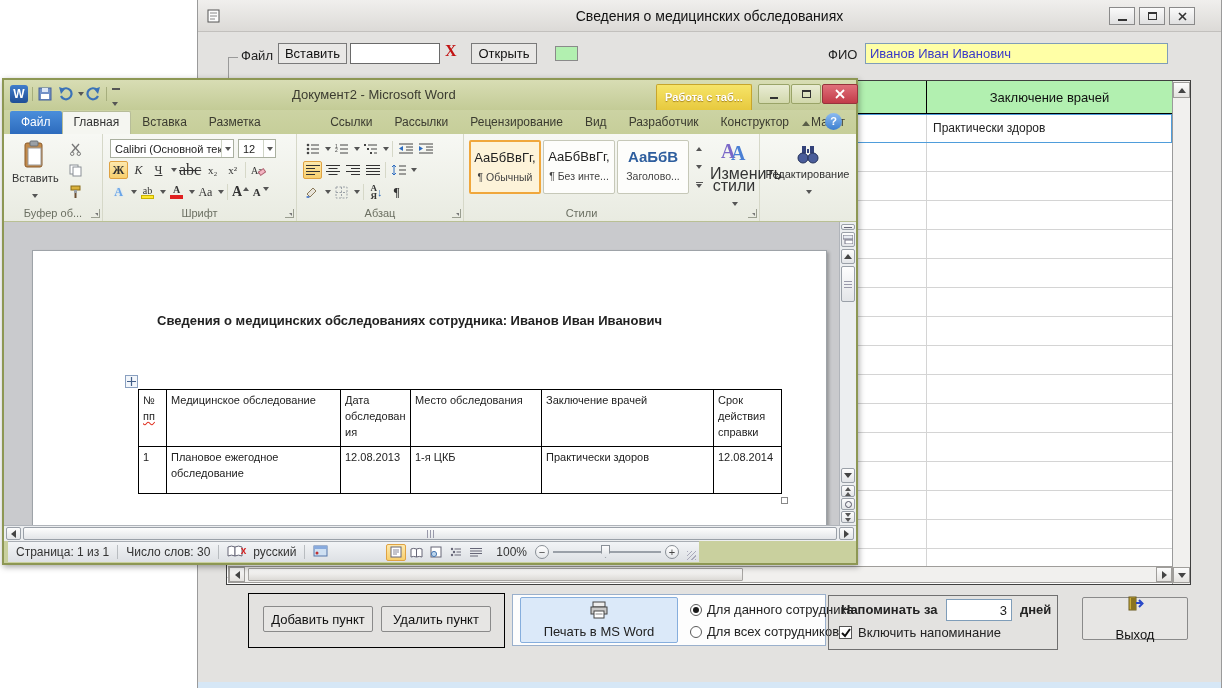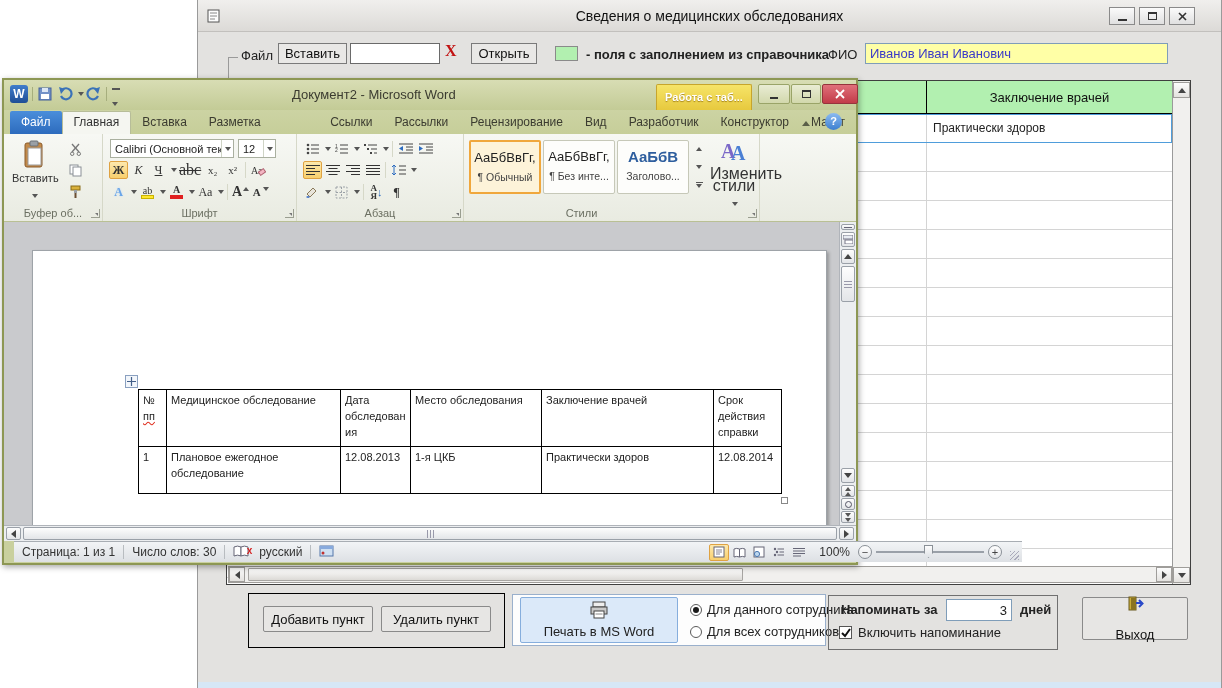--- a/index.html
+++ b/index.html
@@ -65,21 +65,21 @@
 .st-prev{font-size:13px;color:#222;line-height:15px;white-space:nowrap;overflow:hidden}
 .st-name{font-size:10.5px;color:#444;margin-top:6px;white-space:nowrap;overflow:hidden}
 
 .w-doc{left:0;top:142px;width:852px;height:303px;background:#c9cacd;overflow:hidden}
 .page{position:absolute;left:28px;top:28px;width:795px;height:290px;background:#fff;border:1px solid #9ea3a8;box-shadow:2px 2px 3px rgba(0,0,0,.25)}
 .doctable{border-collapse:collapse;table-layout:fixed;width:643px}
 .doctable td{border:1px solid #000;font-size:11px;vertical-align:top;padding:2px 4px;overflow-wrap:break-word;line-height:16px}
 .w-vscroll{position:absolute;right:0;top:0;width:17px;height:303px;background:#eceef0;border-left:1px solid #b0b4ba}
 .wsb{position:absolute;left:1px;width:14px;background:linear-gradient(#fdfdfd,#e3e5e8);border:1px solid #9aa0a8;border-radius:2px;display:flex;align-items:center;justify-content:center}
 .w-hscroll{left:0;top:445px;width:852px;height:16px;background:#eceef0;border-top:1px solid #b0b4ba;display:flex;align-items:center}
-.w-status{left:10px;top:461px;width:1008px;height:21px;background:linear-gradient(#f2f4f6,#dde0e4);border-top:1px solid #a8adb3;display:flex;align-items:center;font-size:12px;color:#333}
+.w-status{left:4px;top:461px;width:691px;height:21px;background:linear-gradient(#f2f4f6,#dde0e4);border-top:1px solid #a8adb3;display:flex;align-items:center;font-size:12px;color:#333}
 .ssep{width:1px;height:14px;background:#b8bcc0;margin:0 8px}
 .viewbtn{width:20px;height:17px;display:flex;align-items:center;justify-content:center;border:1px solid transparent;border-radius:2px}
 .viewbtn.on{background:linear-gradient(#fde9ae,#f8cf6d);border-color:#dfa242}
 .zoombtn{width:14px;height:14px;border:1px solid #8a9097;border-radius:50%;background:linear-gradient(#fff,#e4e6e9);display:flex;align-items:center;justify-content:center;font-size:11px;color:#444;line-height:1}
 .grip3{width:9px;height:9px;background:repeating-linear-gradient(135deg,#aab 0 1px,transparent 1px 3px)}
 </style>
 </head>
 <body>
 
 <div id="screen">
@@ -123,21 +123,20 @@
         <span>Вставить</span>
       </div>
     <div class="field abs" style="left:152px;top:43px;width:90px;height:21px;border-color:#6a6a6a">
         <span></span>
       </div>
     <span class="abs" style="left:247px;top:42px;font-size:16px;font-weight:bold;color:#c11212;font-family:'Liberation Serif',serif">X</span>
     <div class="mw-toolbtn abs" style="left:273px;top:43px;width:66px;height:21px">
         <span>Открыть</span>
       </div>
     <span class="abs" style="left:357px;top:46px;width:23px;height:15px;background:#b2f0b0;border:1px solid #8a8a8a"></span>
-    <span class="abs" style="left:388px;top:47px;font-size:13px;font-weight:600">- поля с заполнением из справочника</span>
     <span class="abs" style="left:630px;top:47px;font-size:13px">ФИО</span>
     <div class="field abs" style="left:667px;top:43px;width:303px;height:21px;background:#ffffa6;color:#3a3ac8">
         <span>Иванов Иван Иванович</span>
       </div>
 
     <div class="grid-wrap abs">
       <div class="grid-cols">
         <div class="grid-head">
           <div class="gh1"></div>
           <div class="gh2">Заключение врачей</div>
@@ -598,24 +597,38 @@
           <span style="position:relative;display:inline-block;width:26px;height:24px"><span class="serif abs" style="left:0;top:0;font-size:20px;font-weight:bold;color:#7b68c8">А</span><span class="serif abs" style="left:10px;top:2px;font-size:20px;font-weight:bold;color:#4a7fd4">A</span></span>
           <div style="font-size:16px;color:#333;line-height:12px">Изменить стили</div>
           <i class="tds"></i>
         </div>
         <div class="rglabel" style="right:60px">Стили</div>
         <span class="launch">
             <i></i>
           </span>
       </div>
 
+      <div class="rgroup" style="width:95px;border-right:none">
+        <div class="abs" style="left:0;top:10px;width:100%;text-align:center">
+          <span><svg width="24" height="20">
+                <rect x="6" y="2" width="4" height="7" fill="#33427a"></rect>
+                <rect x="14" y="2" width="4" height="7" fill="#33427a"></rect>
+                <rect x="11" y="5" width="2" height="4" fill="#33427a"></rect>
+                <circle cx="7" cy="14" r="5" fill="#4a5d9a" stroke="#22305a"></circle>
+                <circle cx="17" cy="14" r="5" fill="#4a5d9a" stroke="#22305a"></circle>
+              </svg></span>
+          <div style="font-size:11px;color:#333">Редактирование</div>
+          <i class="tds"></i>
+        </div>
+      </div>
     </div>
 
     <div class="w-doc abs">
       <div class="page">
+        <div style="position:absolute;left:0;right:40px;top:62px;text-align:center;font-weight:bold;font-size:13px">Сведения о медицинских обследованиях сотрудника: Иванов Иван Иванович</div>
         <span class="abs" style="left:92px;top:124px;width:13px;height:13px;border:1px solid #8aa0c0;background:#f2f6fb;display:flex;align-items:center;justify-content:center">
             <svg width="9" height="9">
               <path d="M4.5 0 V9 M0 4.5 H9" stroke="#44608a" stroke-width="1.2"></path>
             </svg>
           </span>
         <table class="doctable abs" style="left:105px;top:138px">
           <colgroup>
               <col style="width:28px">
               <col style="width:174px">
               <col style="width:70px">

